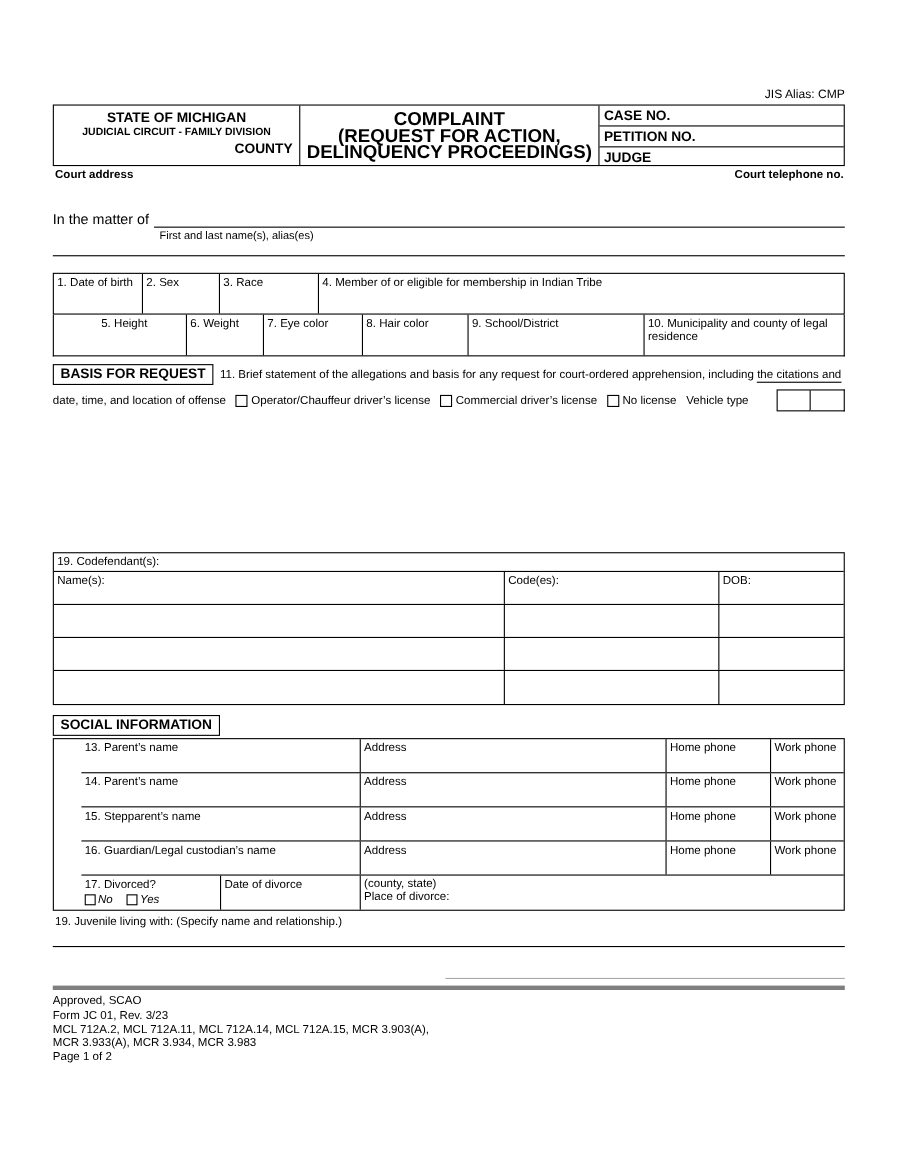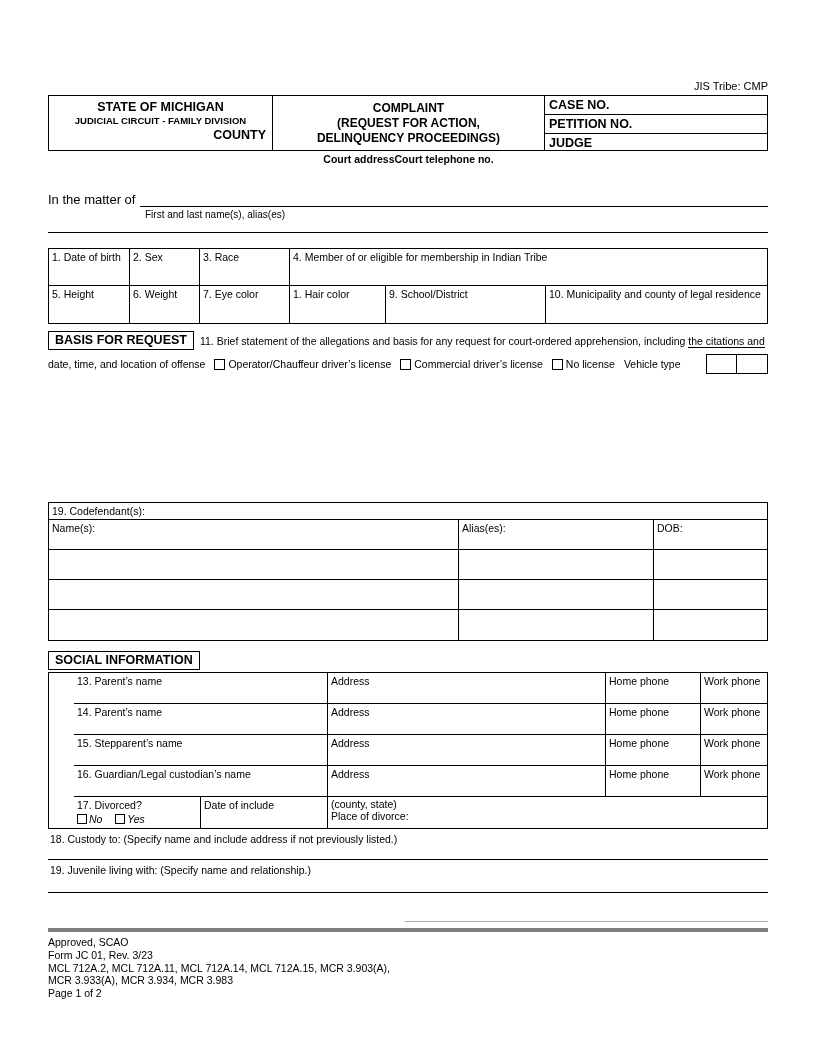--- a/index.html
+++ b/index.html
@@ -9,38 +9,38 @@
   .content { position:absolute; left:48px; top:80px; width:720px; }
 
   .jis { text-align:right; font-size:11px; margin-bottom:3px; }
 
   
   .header-table { display:flex; border:1px solid #000; height:56px; }
   .h-left { width:224px; border-right:1px solid #000; padding-top:4px; }
   .h-left .l1 { font-size:12.5px; font-weight:bold; text-align:center; }
   .h-left .l2 { font-size:9.5px; font-weight:bold; text-align:center; margin-top:1px; }
   .h-left .l3 { font-size:12.5px; font-weight:bold; text-align:right; padding-right:6px; margin-top:2px; }
-  .h-center { width:272px; border-right:1px solid #000; display:flex; flex-direction:column; justify-content:center; text-align:center; font-weight:bold; font-size:12px; line-height:15px; }
+  .h-center { width:272px; border-right:1px solid #000; display:flex; flex-direction:column; justify-content:center; text-align:center; font-weight:bold; font-size:17px; line-height:15px; }
   .h-right { flex:1; display:flex; flex-direction:column; font-weight:bold; font-size:12.5px; }
   .h-right > div { flex:1; padding:2px 4px; }
   .h-right > div + div { border-top:1px solid #000; }
 
-  .court-row { display:flex; justify-content:center; font-size:10.5px; font-weight:bold; padding:2px 1px 0 2px; }
+  .court-row { display:flex; justify-content:space-between; font-size:10.5px; font-weight:bold; padding:2px 1px 0 2px; }
 
   
   .matter { margin-top:26px; }
   .matter-line { display:flex; align-items:flex-end; font-size:13px; }
   .matter-underline { flex:1; border-bottom:1px solid #000; margin-left:5px; height:16px; }
   .matter-hint { font-size:10px; margin-left:97px; margin-top:2px; }
   .matter-line2 { height:13px; border-bottom:1px solid #000; }
 
   
   .demo { margin-top:15px; font-size:10.5px; }
   .demo-row { display:flex; border:1px solid #000; height:38px; }
-  .demo-row + .demo-row { border-top:none; }
+  .demo-row + .demo-row { border-top:none;padding-left:40px; }
   .demo-cell { border-right:1px solid #000; padding:2px 3px; overflow:hidden; }
   .demo-cell:last-child { border-right:none; flex:1; }
   .w-dob { width:81px; } .w-sex { width:70px; } .w-race { width:90px; }
   .w-hair { width:96px; } .w-school { width:160px; }
 
   
   .basis { margin-top:7px; }
   .basis-line1 { display:flex; align-items:center; }
   .box-title { display:inline-block; border:1px solid #000; font-weight:bold; font-size:12.5px; padding:1px 6px 2px 6px; white-space:nowrap; }
   .basis-text { font-size:10.5px; margin-left:6px; white-space:nowrap; }
@@ -85,21 +85,21 @@
   .thick-bar { margin-top:6px; height:4px; background:#7f7f7f; }
 
   .footer { margin-top:4px; font-size:10.5px; line-height:12.8px; }
 </style>
 </head>
 <body>
 
 <div class="page">
   <div class="content">
 
-    <div class="jis">JIS Tribe: CMP</div>
+    <div class="jis">JIS Alias: CMP</div>
 
     <div class="header-table">
       <div class="h-left">
         <div class="l1">STATE OF MICHIGAN</div>
         <div class="l2">JUDICIAL CIRCUIT - FAMILY DIVISION</div>
         <div class="l3">COUNTY</div>
       </div>
       <div class="h-center">
         <div>COMPLAINT</div>
         <div>(REQUEST FOR ACTION,</div>
@@ -130,21 +130,21 @@
       <div class="demo-row">
         <div class="demo-cell w-dob"><span>1. Date of birth</span></div>
         <div class="demo-cell w-sex"><span>2. Sex</span></div>
         <div class="demo-cell w-race"><span>3. Race</span></div>
         <div class="demo-cell"><span>4. Member of or eligible for membership in Indian Tribe</span></div>
       </div>
       <div class="demo-row">
         <div class="demo-cell w-dob"><span>5. Height</span></div>
         <div class="demo-cell w-sex"><span>6. Weight</span></div>
         <div class="demo-cell w-race"><span>7. Eye color</span></div>
-        <div class="demo-cell w-hair"><span>1. Hair color</span></div>
+        <div class="demo-cell w-hair"><span>8. Hair color</span></div>
         <div class="demo-cell w-school"><span>9. School/District</span></div>
         <div class="demo-cell"><span>10. Municipality and county of legal residence</span></div>
       </div>
     </div>
 
     <div class="basis">
       <div class="basis-line1">
         <span class="box-title">BASIS FOR REQUEST</span>
         <span class="basis-text"><span>11. Brief statement of the allegations and basis for any request for court-ordered apprehension, including </span><span class="u-seg">the citations and</span></span>
       </div>
@@ -168,21 +168,21 @@
           <span class="vt-box"></span>
         </span>
       </div>
       <div class="statement-area"></div>
     </div>
 
     <div class="codef">
       <div class="codef-label">19. Codefendant(s):</div>
       <div class="codef-row">
         <div class="codef-c1"><span>Name(s):</span></div>
-        <div class="codef-c2"><span>Alias(es):</span></div>
+        <div class="codef-c2"><span>Code(es):</span></div>
         <div class="codef-c3"><span>DOB:</span></div>
       </div>
       <div class="codef-row">
         <div class="codef-c1"></div>
         <div class="codef-c2"></div>
         <div class="codef-c3"></div>
       </div>
       <div class="codef-row">
         <div class="codef-c1"></div>
         <div class="codef-c2"></div>
@@ -231,29 +231,28 @@
             <span class="cb-inline">
               <span class="checkbox"></span>
               <span>No</span>
             </span>
             <span class="cb-inline">
               <span class="checkbox"></span>
               <span>Yes</span>
             </span>
           </div>
         </div>
-        <div class="s17-c2"><span>Date of include</span></div>
+        <div class="s17-c2"><span>Date of divorce</span></div>
         <div class="s17-c3">
           <div>(county, state)</div>
           <div>Place of divorce:</div>
         </div>
       </div>
     </div>
 
-    <div class="line-row"><span>18. Custody to: (Specify name and include address if not previously listed.)</span></div>
     <div class="line-row tall"><span>19. Juvenile living with: (Specify name and relationship.)</span></div>
 
     <div class="partial-line"></div>
     <div class="thick-bar"></div>
 
     <div class="footer">
       <div>Approved, SCAO</div>
       <div>Form JC 01, Rev. 3/23</div>
       <div>MCL 712A.2, MCL 712A.11, MCL 712A.14, MCL 712A.15, MCR 3.903(A),</div>
       <div>MCR 3.933(A), MCR 3.934, MCR 3.983</div>

